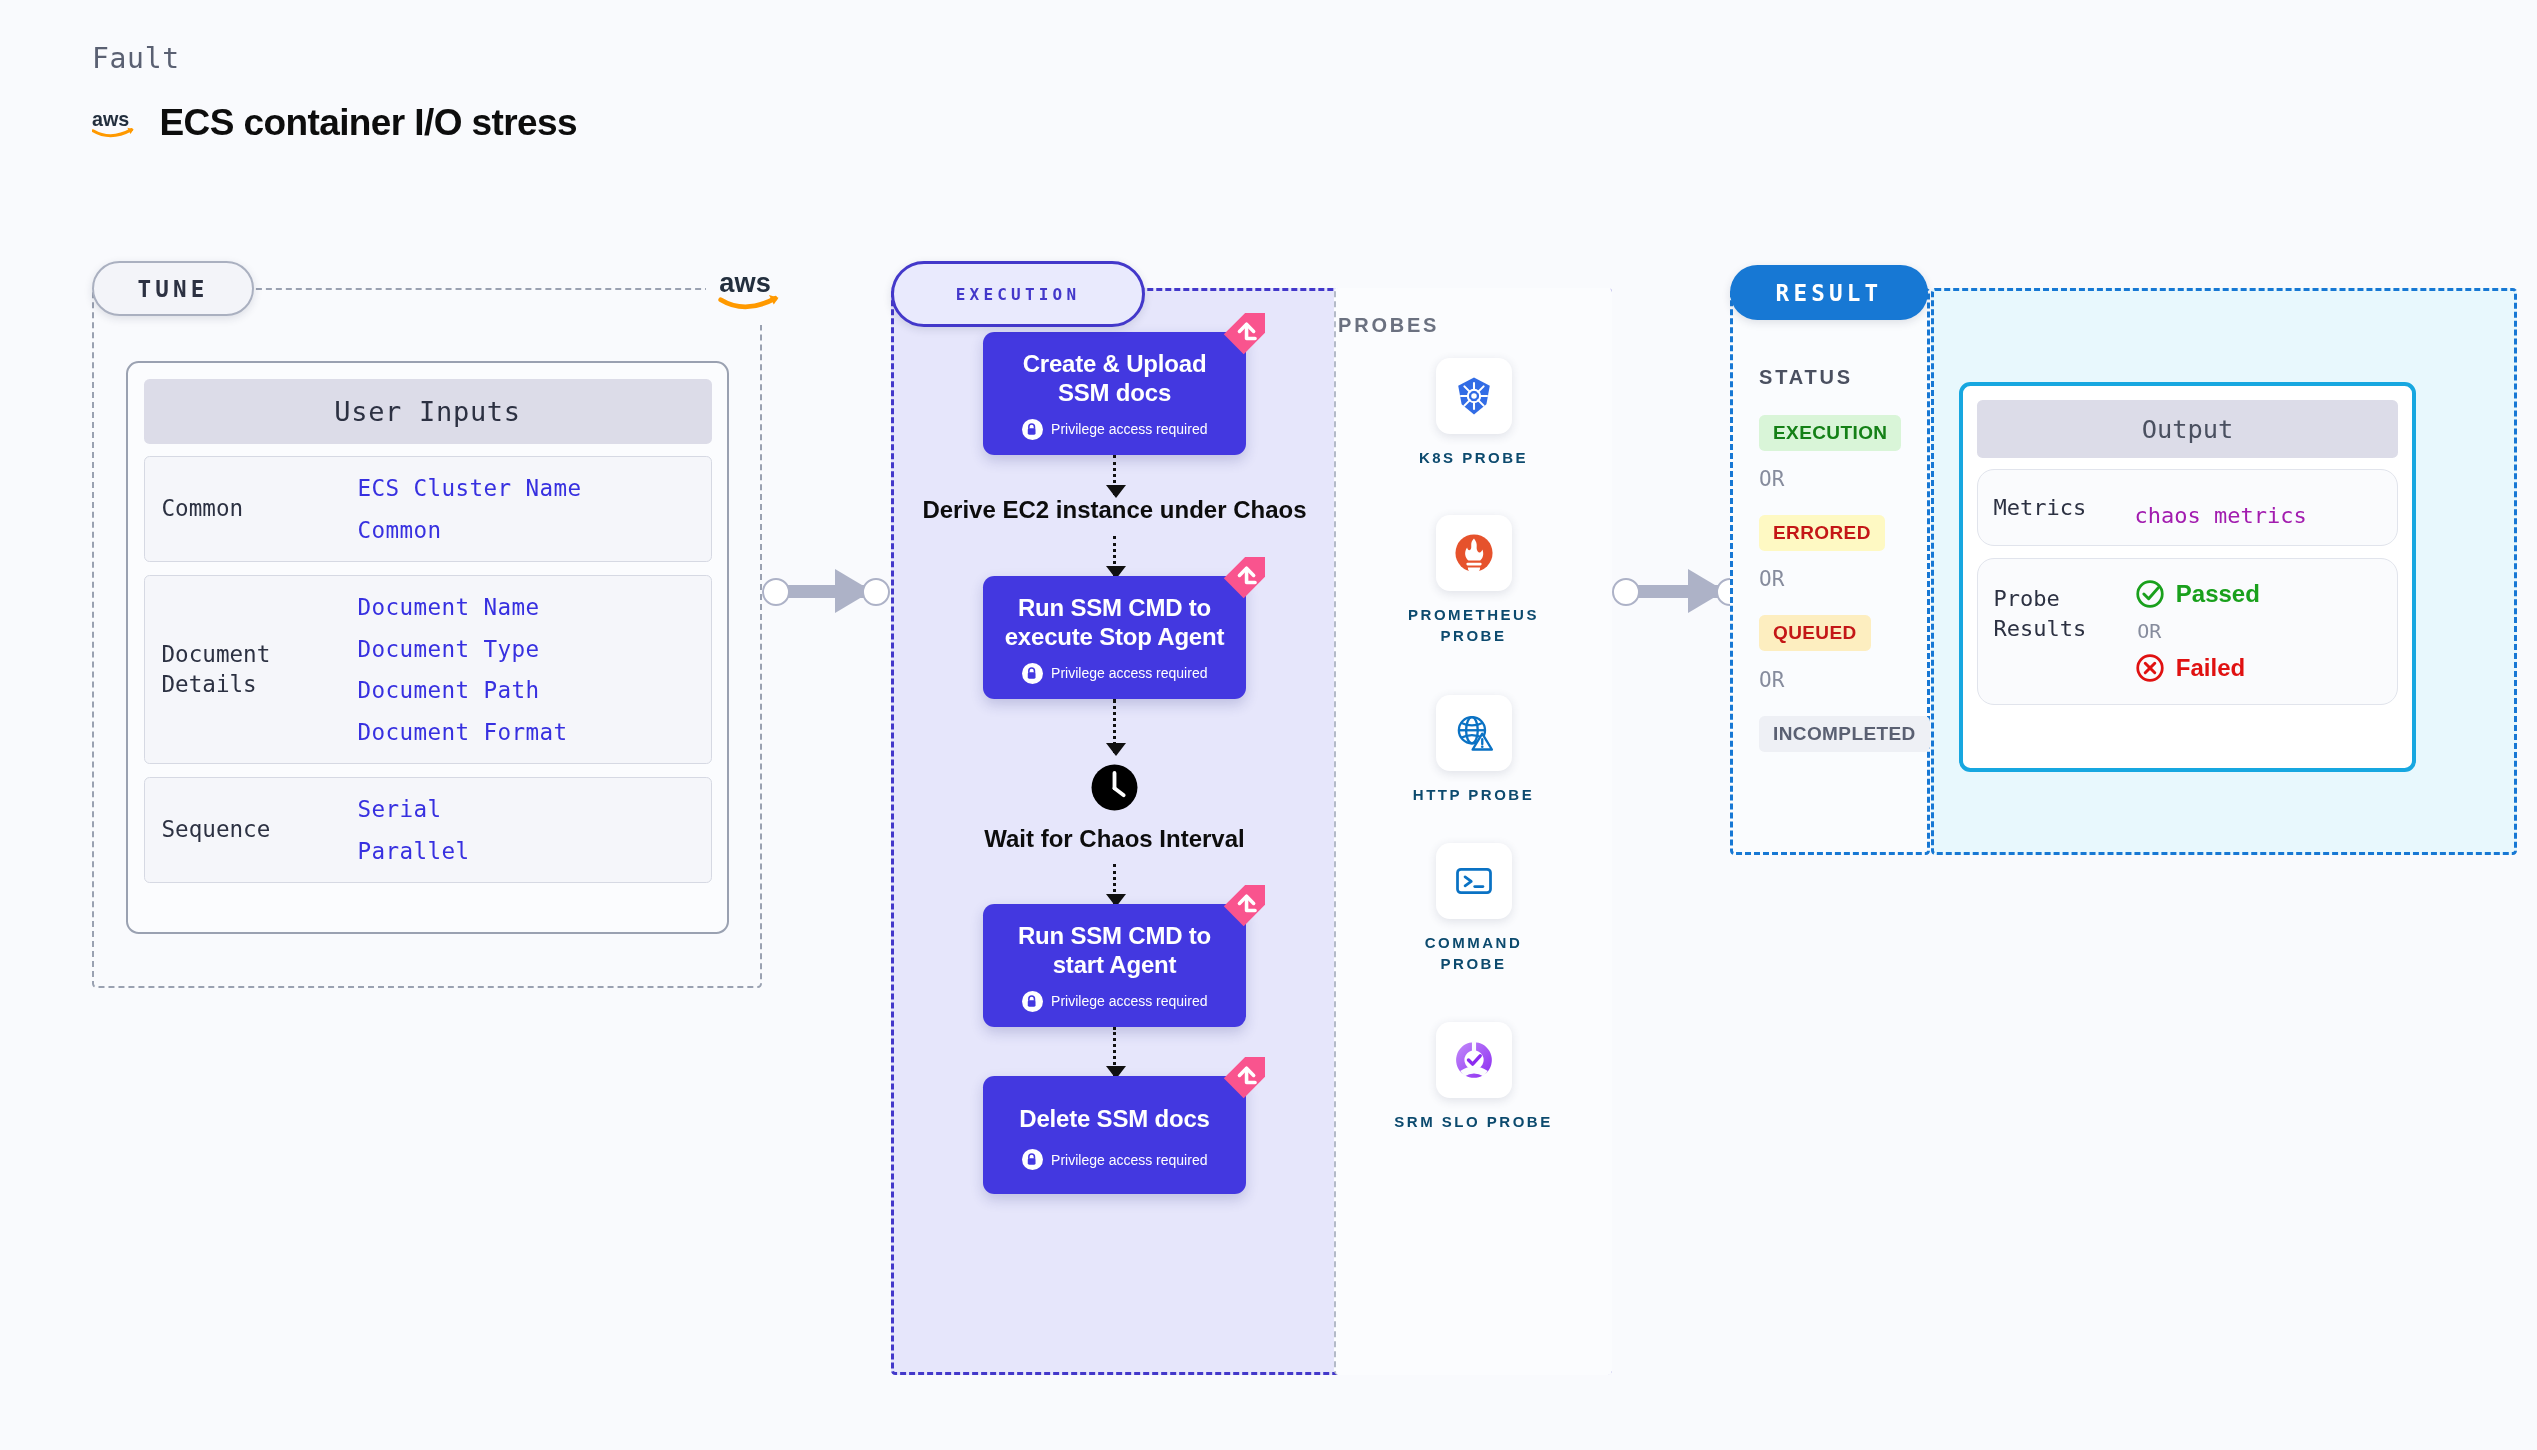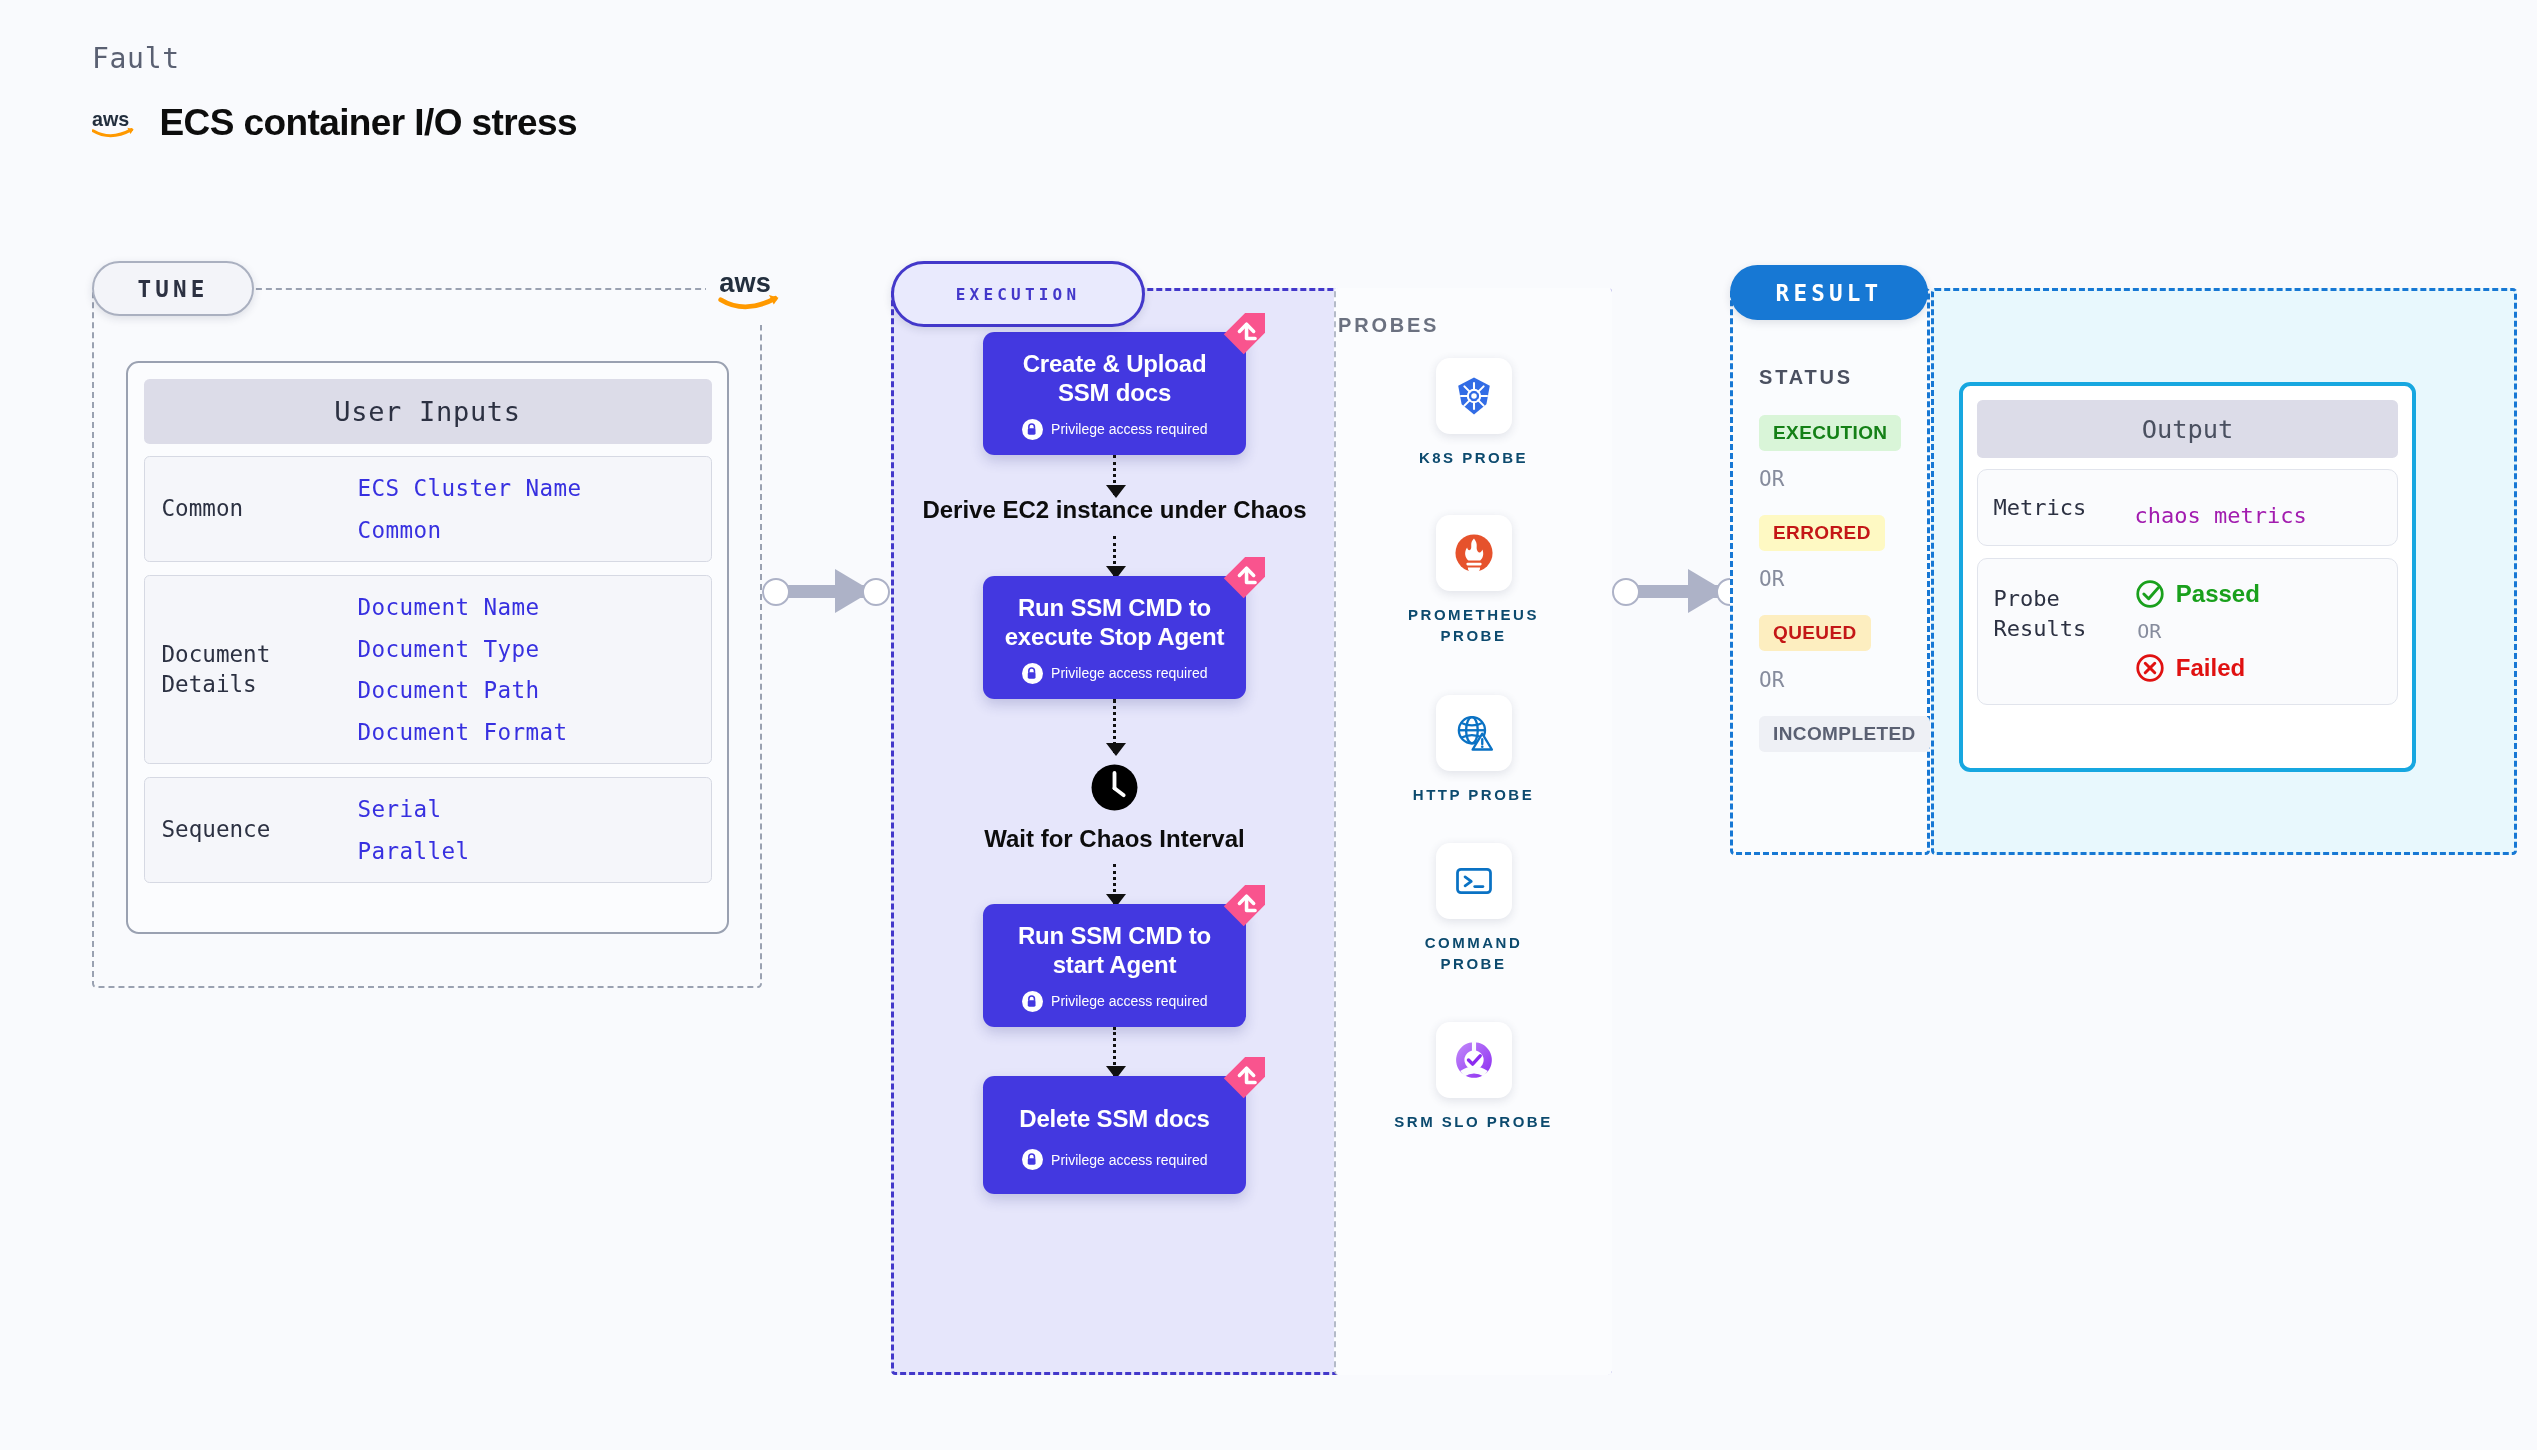--- a/index.html
+++ b/index.html
@@ -264,21 +264,21 @@
     border-radius: 5.6px;
     display: flex; align-items: center; justify-content: center;
     font-family: "DejaVu Sans Mono", monospace;
     font-size: 25.4px;
     color: #4a5060;
   }
   .out-group {
     margin-top: 11.3px;
     background: #fafbfd;
     border: 1.4px solid #e1e4ec;
-    border-radius: 10px;
+    border-radius: 17px;
     display: flex;
     align-items: center;
     padding: 17px 0 17px 15.5px;
   }
   .out-label {
     width: 141px; flex: none;
     font-family: "DejaVu Sans Mono", monospace;
     font-size: 22px; color: #2c3142; line-height: 1.35;
   }
   .out-value-mono {

